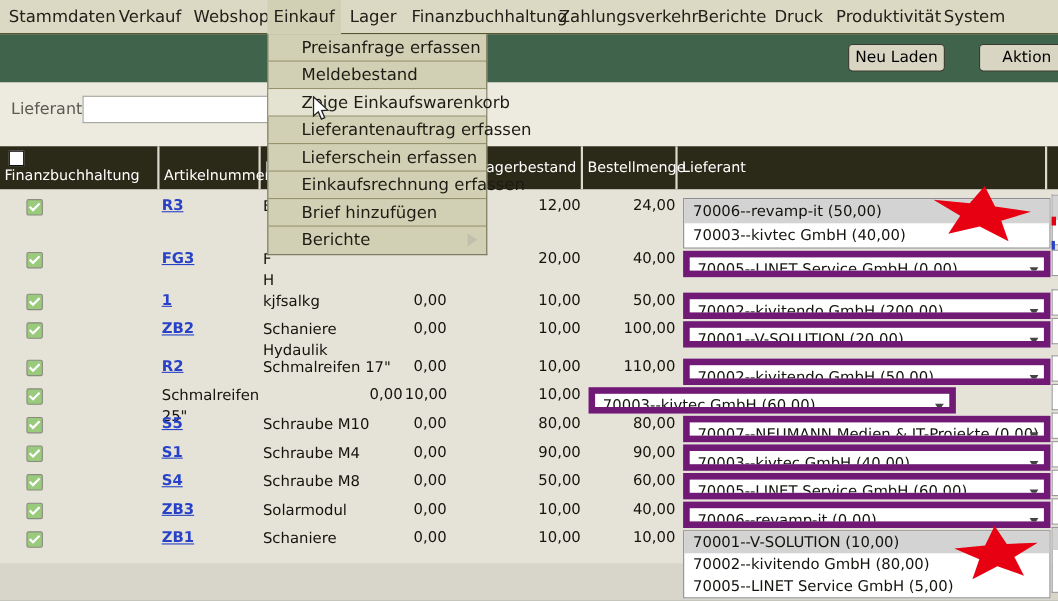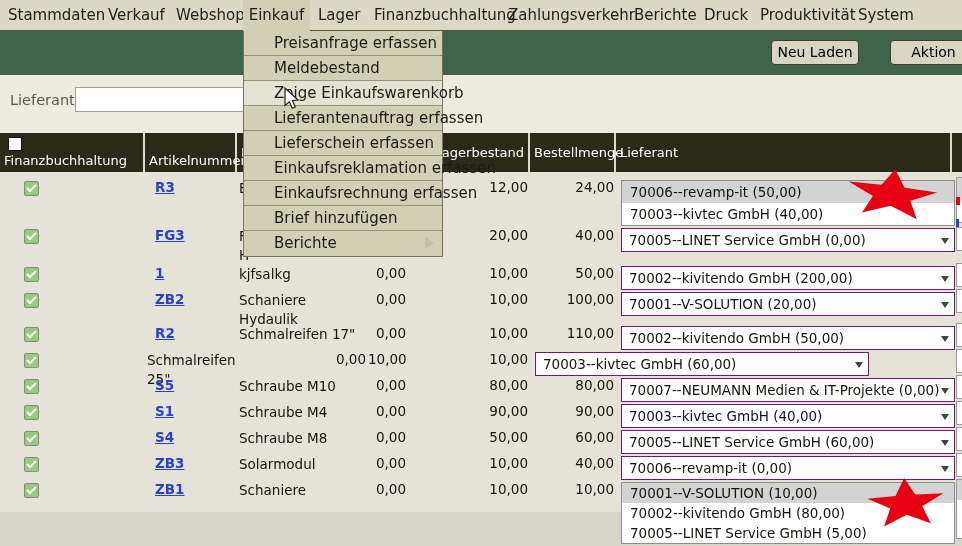--- a/index.html
+++ b/index.html
@@ -50,28 +50,28 @@
          background:#fff; border:1px solid #111; }
 
   .tbody { position:absolute; left:0; top:172px; width:962px; padding-top:4px; }
   .trow { display:grid; grid-template-columns:145px 92px 131px 40px 122px 86px 346px;
           font-size:13.5px; color:#14140e; }
   .h48{height:48px}.h38{height:38px}.h34{height:34px}.h26{height:26px}.h62{height:62px}
   .c { padding-top:3px; position:relative; }
   .cb { display:block; margin-left:24px; margin-top:2px; width:15px; height:15px;
         background:#9aca7c; border:1px solid #8a8a80; border-radius:2px; }
   .cb svg { display:block; margin:2px auto 0; }
-  .lnk { font-weight:bold; color:#2742c8; text-decoration:underline; margin-left:10px;
+  .lnk { font-weight:bold; color:#2742c8; text-decoration:underline; margin-left:2px;
          cursor:pointer; }
   .desc { white-space:pre-line; line-height:19px; padding-left:2px; }
   .num { text-align:right; padding-right:2px; }
 
   
   .sel { position:relative; margin-left:5px; margin-top:1px; width:334px; height:24px;
-         background:#fff; border:1px solid #701a75; font-size:13.5px;
+         background:#fff; border:6px solid #701a75; font-size:13.5px;
          line-height:22px; padding-left:7px; white-space:nowrap; overflow:hidden;
          cursor:default; }
   .arr { position:absolute; right:5px; top:9px; width:0; height:0;
          border-left:4px solid transparent; border-right:4px solid transparent;
          border-top:6px solid #444; }
   
   .lb { position:relative; margin-left:5px; margin-top:1px; width:334px;
         background:#fff; border:1px solid #8e8e8e; font-size:13.5px; cursor:default; }
   .opt { height:20px; line-height:20px; padding-left:8px; white-space:nowrap; overflow:hidden; }
   .opt.selopt { background:#d3d3d3; }
@@ -409,21 +409,20 @@
   <div class="sliver" style="left:956px;top:479px;width:6px;height:60px;">
       <div class="g" style="height:20px;"></div>
     </div>
 
   <div class="menu">
     <div class="menuitem">Preisanfrage erfassen</div>
     <div class="menuitem">Meldebestand</div>
     <div class="menuitem hover">Zeige Einkaufswarenkorb</div>
     <div class="menuitem">Lieferantenauftrag erfassen</div>
     <div class="menuitem">Lieferschein erfassen</div>
-    <div class="menuitem">Einkaufsreklamation erfassen</div>
     <div class="menuitem">Einkaufsrechnung erfassen</div>
     <div class="menuitem">Brief hinzufügen</div>
     <div class="menuitem">
       <span>Berichte</span>
       <span class="subarrow"></span>
     </div>
   </div>
 
   <svg class="cursor" width="18" height="24">
     <path d="M1,1 L1,18.5 L5.4,14.7 L8.2,21.3 L11.2,20 L8.4,13.6 L14,13.1 Z" fill="#fff" stroke="#222" stroke-width="1.2"></path>

